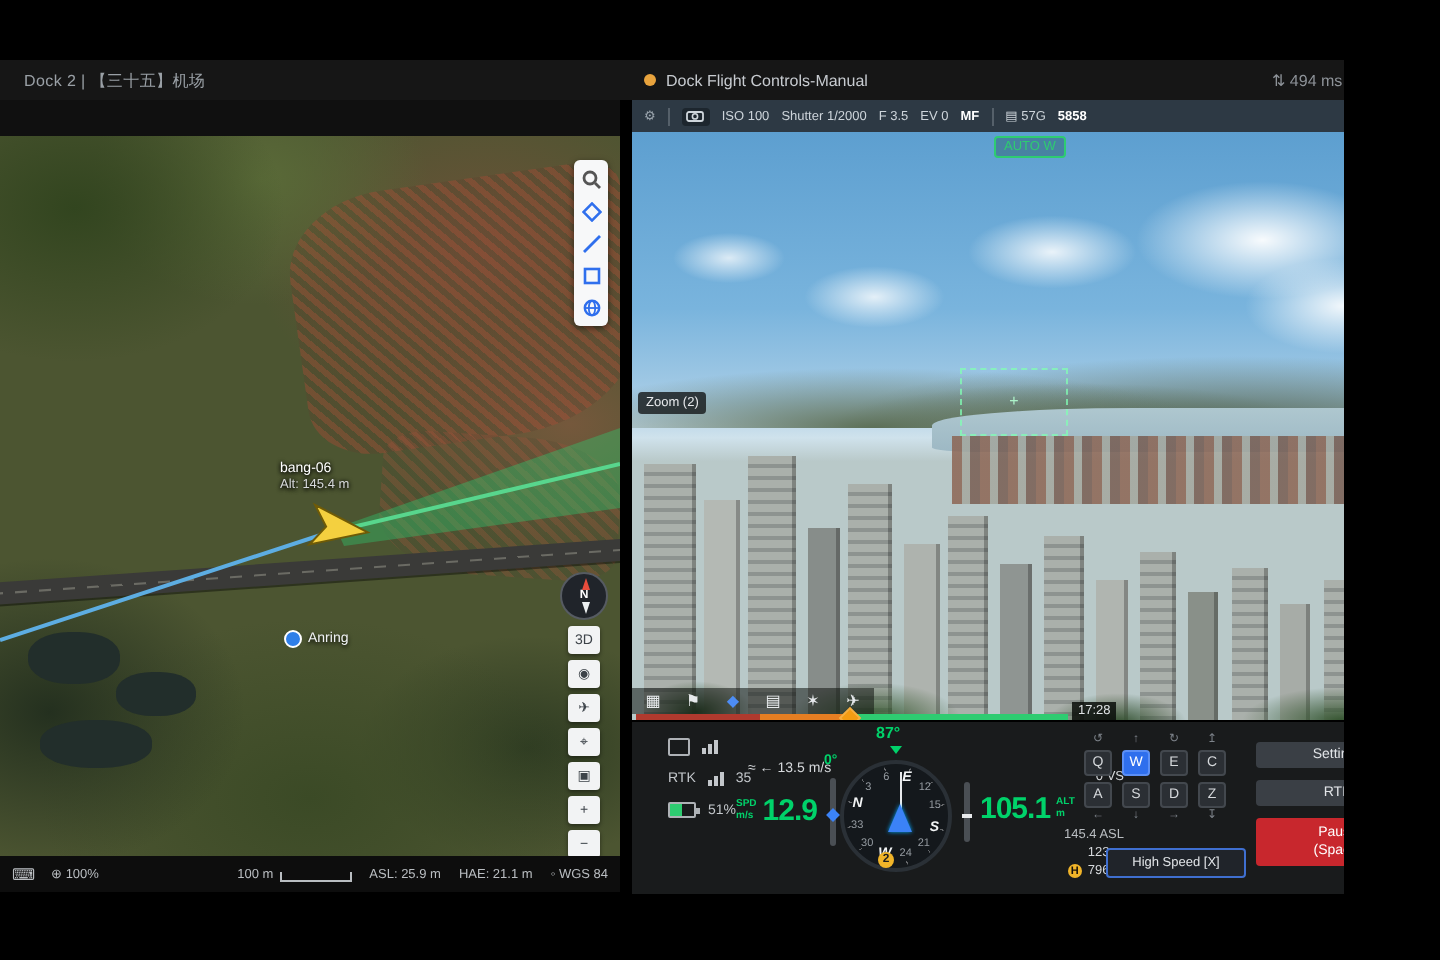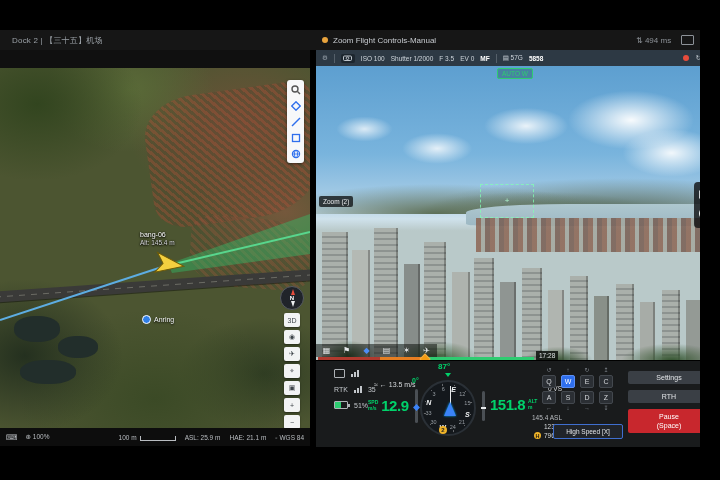--- a/index.html
+++ b/index.html
@@ -1,17 +1,17 @@
 <!DOCTYPE html>
 <html><head>
 <meta charset="utf-8">
 <style>
   html,body{margin:0;padding:0;background:#000;}
   body{font-family:"Liberation Sans","DejaVu Sans",sans-serif;-webkit-font-smoothing:antialiased;}
-  .stage{position:relative;width:700px;height:480px;background:#000;overflow:hidden;}
+  .stage{position:relative;width:637px;height:480px;background:#000;overflow:hidden;padding-left:35px;}
 
   
   .titlebar{position:absolute;left:0;top:30px;width:720px;height:20px;background:#161616;display:flex;align-items:center;color:#9aa0a6;font-size:8px;}
   .titlebar .left{margin-left:12px;letter-spacing:.2px;}
   .titlebar .center{position:absolute;left:322px;display:flex;align-items:center;gap:5px;color:#c7cbd0;}
   .dot{width:6px;height:6px;border-radius:50%;background:#e8a33d;display:inline-block;}
   .titlebar .right{position:absolute;right:10px;display:flex;align-items:center;gap:10px;color:#8d9298;}
   .winicon{width:11px;height:8px;border:1px solid #8d9298;border-radius:1px;display:inline-block;}
 
   
@@ -168,21 +168,21 @@
 </style>
 </head>
 <body>
 
 <div class="stage">
 
   <div class="titlebar">
     <span class="left">Dock 2 | 【三十五】机场</span>
     <span class="center">
       <span class="dot"></span>
-      <span>Zoom Flight Controls-Manual</span>
+      <span>Dock Flight Controls-Manual</span>
     </span>
     <span class="right">
       <span>⇅ <span>494 ms</span></span>
       <span class="winicon"></span>
       <span style="font-size:10px;">×</span>
     </span>
   </div>
 
   <div class="left-panel">
 
@@ -422,21 +422,21 @@
         <span class="home-dot">2</span>
       </div>
 
       <div class="gauge" style="left:166px;top:30px;height:30px;">
           <span class="gdash"></span>
         </div>
 
       <div class="rcol">
         <span class="vs">0 VS</span>
         <span class="altrow">
-          <span class="bigval">151.8</span>
+          <span class="bigval">105.1</span>
           <span class="unitstack">
               <span>ALT</span>
               <span>m</span>
             </span>
         </span>
         <span class="asl">145.4 ASL</span>
         <span class="dist1">123 m</span>
         <span class="dist2">
           <span class="hbadge">H</span>
           <span>796 m</span>

